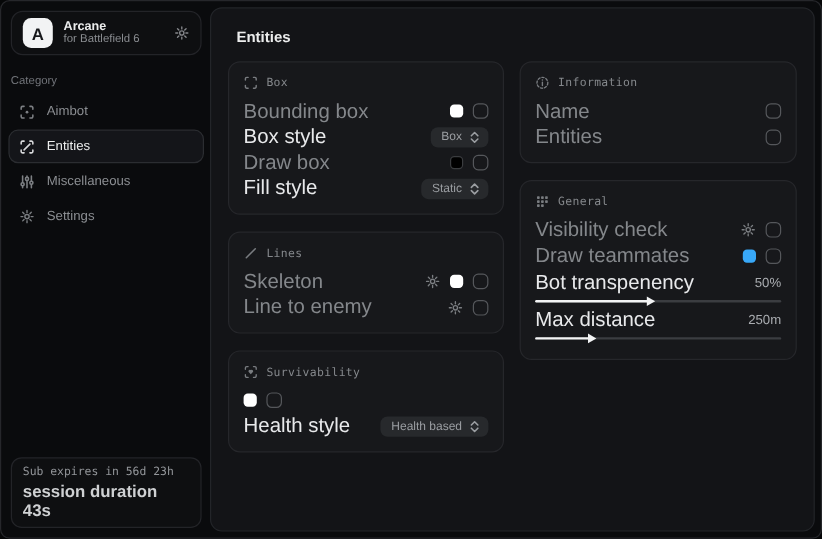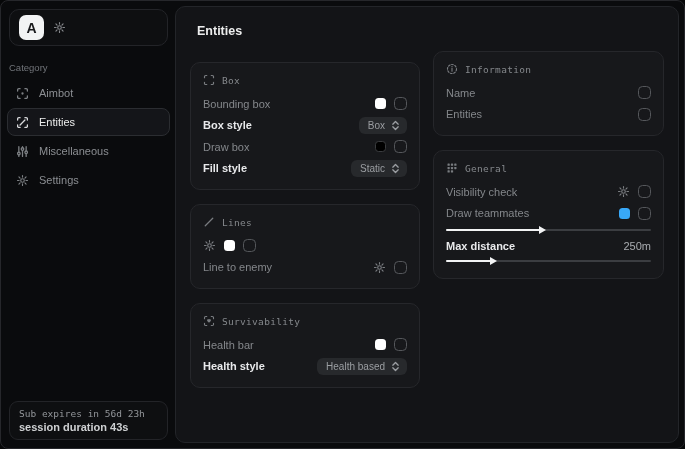--- a/index.html
+++ b/index.html
@@ -44,49 +44,49 @@
     background:#141519; border-color:#2b2d31; color:#eceded;
   }
   .nav-item.selected .nav-icon { color:#d9dadc; }
 
   .sub-card {
     position:absolute; left:8px; right:8px; bottom:8px;
     border:1px solid #232428; border-radius:9px; background:#0e0f11;
     padding:6px 9px;
   }
   .sub-line1 { font-family:"DejaVu Sans Mono", monospace; font-size:9.5px; color:#93969a; margin-bottom:2px; }
-  .sub-line2 { font-size:11px; font-weight:bold; color:#cfd1d3; }
+  .sub-line2 { font-size:14px; font-weight:bold; color:#cfd1d3; }
 
   
   .main {
     position:absolute; left:174px; top:5px; right:5px; bottom:5px;
     background:#131417; border:1px solid #232529; border-radius:10px;
     padding:12px 14px;
   }
   .main-title { font-size:12.5px; font-weight:bold; color:#eceded; margin:5px 0 13px 7px; }
 
   .columns { display:flex; gap:13px; align-items:flex-start; }
   .col { display:flex; flex-direction:column; gap:14px; }
-  .col-left  { width:234px;margin-top:11px; }
+  .col-left  { width:234px; }
   .col-right { width:235px; }
 
   .card {
     background:#17181b; border:1px solid #26272b; border-radius:10px;
     padding:9px 12px 10px 12px; width:100%;
   }
   .card-header {
     display:flex; align-items:center; gap:7px;
     font-family:"DejaVu Sans Mono", monospace; font-size:9.5px; color:#85888c;
     letter-spacing:0.3px; margin:2px 0 7px 0;
   }
   .card-header .hdr-icon { display:flex; color:#797c80; }
 
   .row { display:flex; align-items:center; height:21.5px; }
-  .row-label { font-size:11px; color:#84878b; flex:1 1 auto; }
-  .row-label.bold { color:#e8e9eb; font-weight:bold; }
+  .row-label { font-size:17px; color:#84878b; flex:1 1 auto; }
+  .row-label.bold { color:#e8e9eb; font-weight:normal; }
   .row-right { display:flex; align-items:center; gap:8px; }
 
   .checkbox {
     width:13px; height:13px; border:1.5px solid #55575b; border-radius:4.5px;
     background:transparent; flex:0 0 auto;
   }
   .swatch { width:11px; height:11px; border-radius:3.5px; flex:0 0 auto; }
   .swatch.dark { border:1px solid #3a3c3f; }
   .gear { display:flex; color:#7b7e82; }
 
@@ -108,20 +108,24 @@
   }
 </style>
 </head>
 <body>
 
 <div class="window">
 
   <div class="sidebar">
     <div class="logo-card">
       <div class="logo-badge">A</div>
+      <div class="logo-text">
+        <div class="logo-name">Arcane</div>
+        <div class="logo-sub">for Battlefield 6</div>
+      </div>
       <span class="logo-gear">
           <svg width="13" height="13" viewBox="0 0 16 16" fill="none" stroke="currentColor" stroke-width="1.4" stroke-linecap="round">
             <circle cx="8" cy="8" r="2.2"></circle>
             <path d="M8 1.8v2M8 12.2v2M1.8 8h2M12.2 8h2M3.6 3.6l1.4 1.4M11 11l1.4 1.4M12.4 3.6 11 5M5 11l-1.4 1.4"></path>
           </svg>
         </span>
     </div>
 
     <div class="category-label">Category</div>
     <div class="nav">
@@ -228,20 +232,21 @@
           <div class="card">
             <div class="card-header">
               <span class="hdr-icon" style="display: flex;">
                 <svg width="12" height="12" viewBox="0 0 16 16" fill="none" stroke="currentColor" stroke-width="1.7" stroke-linecap="round">
                   <path d="M3 13 13 3"></path>
                 </svg>
               </span>
               <span>Lines</span>
             </div>
             <div class="row">
+              <span class="row-label">Skeleton</span>
               <div class="row-right">
                 <span class="gear" style="display: flex;">
                   <svg width="13" height="13" viewBox="0 0 16 16" fill="none" stroke="currentColor" stroke-width="1.4" stroke-linecap="round">
                     <circle cx="8" cy="8" r="2.2"></circle>
                     <path d="M8 1.8v2M8 12.2v2M1.8 8h2M12.2 8h2M3.6 3.6l1.4 1.4M11 11l1.4 1.4M12.4 3.6 11 5M5 11l-1.4 1.4"></path>
                   </svg>
                 </span>
                 <div class="swatch" style="background: rgb(255, 255, 255);"></div>
                 <div class="checkbox"></div>
               </div>
@@ -263,21 +268,20 @@
             <div class="card-header">
               <span class="hdr-icon" style="display: flex;">
                 <svg width="12" height="12" viewBox="0 0 16 16" fill="none" stroke="currentColor" stroke-width="1.5" stroke-linecap="round">
                   <path d="M2 5V3.5A1.5 1.5 0 0 1 3.5 2H5M11 2h1.5A1.5 1.5 0 0 1 14 3.5V5M14 11v1.5a1.5 1.5 0 0 1-1.5 1.5H11M5 14H3.5A1.5 1.5 0 0 1 2 12.5V11"></path>
                   <path d="M8 10.4 5.9 8.2a1.55 1.55 0 1 1 2.1-2.3 1.55 1.55 0 1 1 2.1 2.3L8 10.4z" fill="currentColor" stroke="none"></path>
                 </svg>
               </span>
               <span>Survivability</span>
             </div>
             <div class="row">
-              <span class="row-label">Health bar</span>
               <div class="row-right">
                 <div class="swatch" style="background: rgb(255, 255, 255);"></div>
                 <div class="checkbox"></div>
               </div>
             </div>
             <div class="row">
               <span class="row-label bold">Health style</span>
               <div class="row-right">
                 <div class="dropdown">
                   <span>Health based</span>
@@ -345,20 +349,24 @@
               </div>
             </div>
             <div class="row">
               <span class="row-label">Draw teammates</span>
               <div class="row-right">
                 <div class="swatch" style="background: rgb(56, 168, 248);"></div>
                 <div class="checkbox"></div>
               </div>
             </div>
             <div class="slider-block">
+              <div class="slider-head">
+                <span class="row-label bold">Bot transpenency</span>
+                <span class="slider-value">50%</span>
+              </div>
               <div class="slider-track">
                 <div class="slider-fill" style="width: 46%;"></div>
                 <div class="slider-arrow" style="left: calc(46% - 1px);"></div>
               </div>
             </div>
             <div class="slider-block">
               <div class="slider-head">
                 <span class="row-label bold">Max distance</span>
                 <span class="slider-value">250m</span>
               </div>

